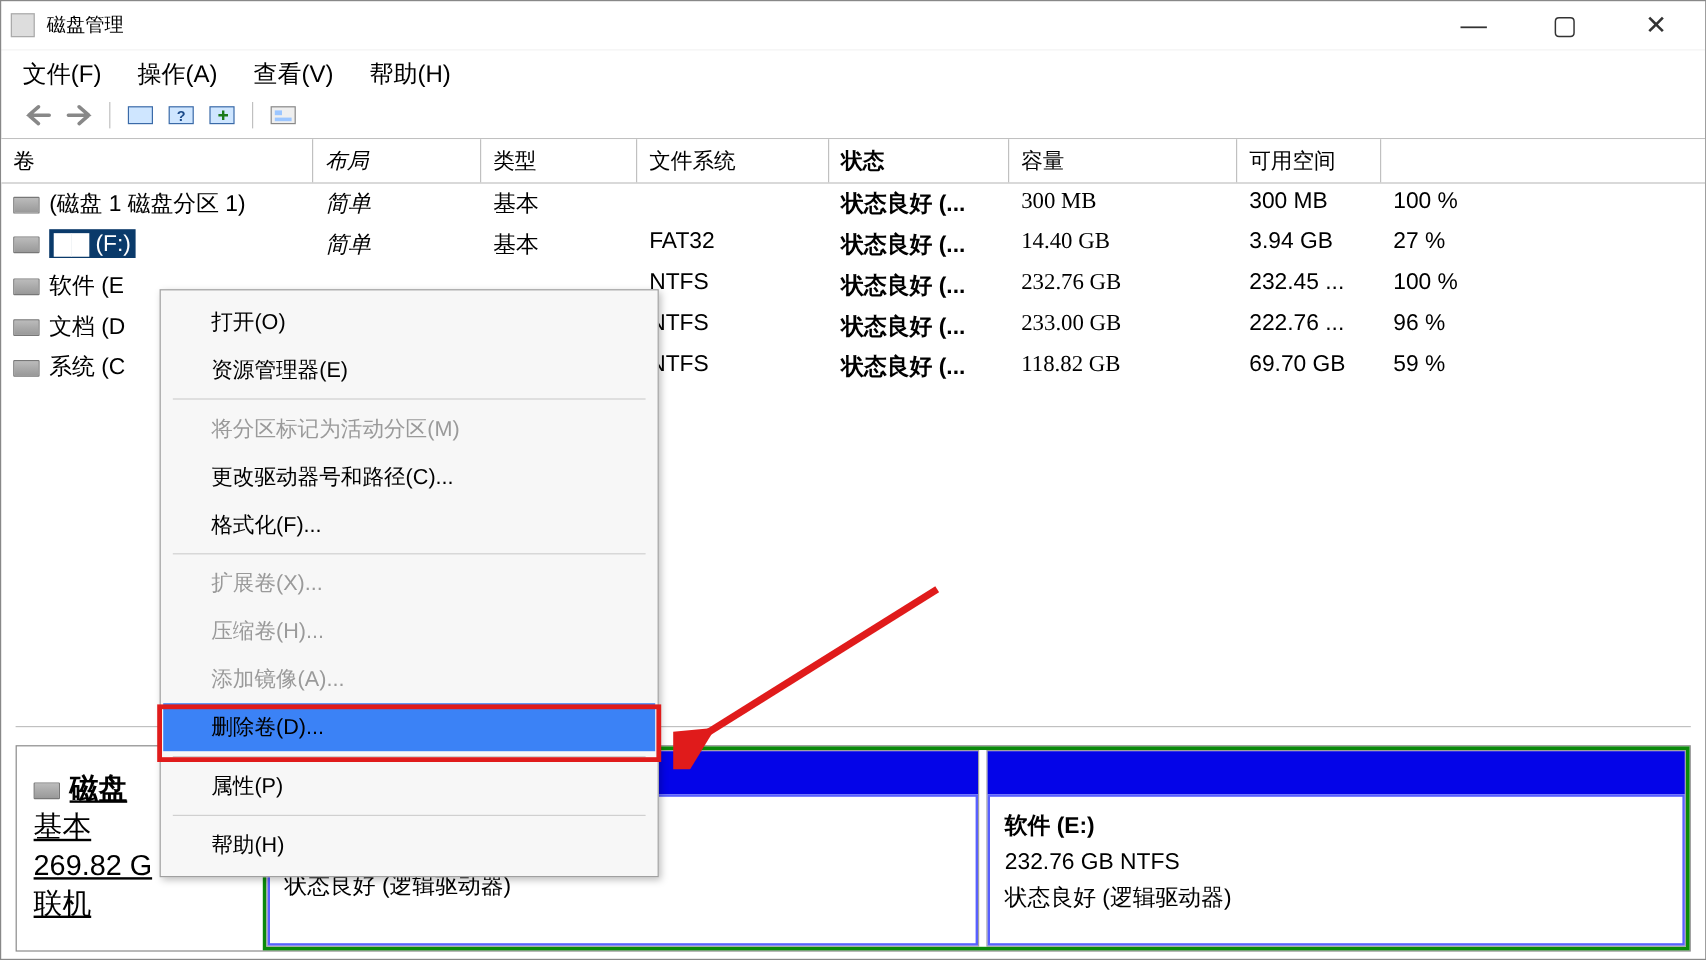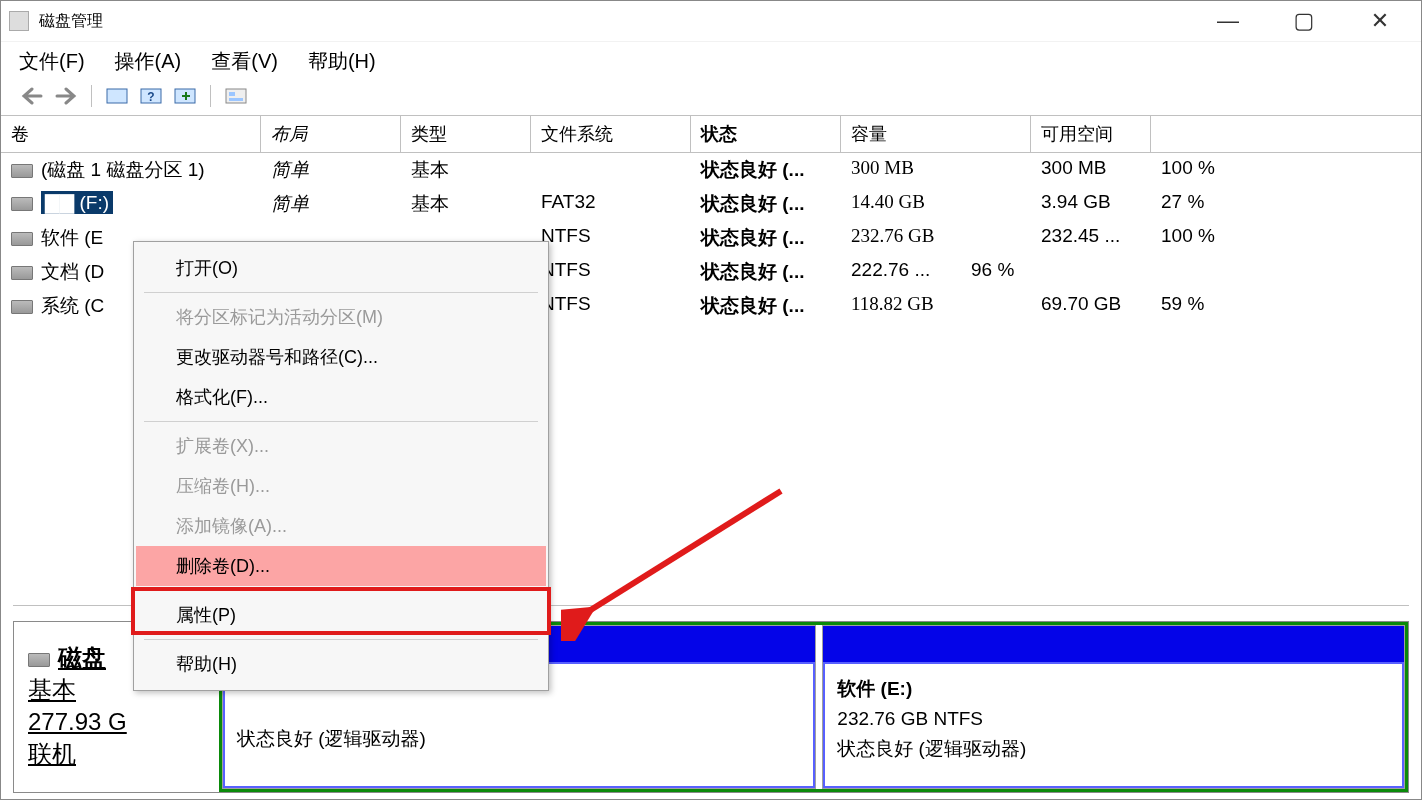--- a/index.html
+++ b/index.html
@@ -26,21 +26,21 @@
 .c7{width:160px;}
 .listbody{font-size:19px;}
 .row{display:flex;padding:2px 0;}
 .row .cell{padding:2px 10px;box-sizing:border-box;white-space:nowrap;overflow:hidden;}
 .driveicon{display:inline-block;width:20px;height:12px;background:linear-gradient(#bbb,#999);border:1px solid #777;border-radius:1px;margin-right:8px;vertical-align:middle;}
 .selrow .sel{background:#0a3a6a;color:#fff;display:inline-block;padding:0 4px;}
 .ctxmenu{position:absolute;left:132px;top:240px;width:410px;background:#f7f7f7;border:1px solid #a0a0a0;box-shadow:2px 2px 6px rgba(0,0,0,0.25);font-size:18px;padding:6px 2px;z-index:5;}
 .ctxitem{padding:8px 18px 8px 40px;white-space:nowrap;}
 .ctxitem.disabled{color:#9a9a9a;}
 .ctxsep{height:1px;background:#d0d0d0;margin:4px 8px;}
-.ctxitem.hl{background:#fca5a5;}
+.ctxitem.hl{background:#3b82f6;}
 .redbox{position:absolute;left:130px;top:586px;width:412px;height:40px;border:4px solid #e01b1b;pointer-events:none;z-index:6;}
 .arrow{position:absolute;left:560px;top:480px;width:230px;height:160px;pointer-events:none;z-index:6;}
 .bottompane{position:absolute;left:12px;top:620px;right:12px;height:170px;border:1px solid #8a8a8a;background:#fff;display:flex;}
 .diskinfo{width:205px;padding:20px 10px 0 14px;box-sizing:border-box;font-size:24px;line-height:32px;text-decoration:underline;}
 .partwrap{flex:1;display:flex;border:3px solid #0a8a0a;box-sizing:border-box;}
 .part{flex:1;display:flex;flex-direction:column;border:1px solid #a0a0a0;box-sizing:border-box;}
 .partcap{height:36px;background:#0404e8;}
 .partbody{flex:1;padding:10px 12px;font-size:19px;line-height:30px;border:2px solid #5860ff;}
 .part+ .part{margin-left:6px;}
 .hdrsep{position:absolute;left:12px;right:12px;top:604px;height:6px;border-top:1px solid #c0c0c0;}
@@ -146,37 +146,39 @@
       <div class="cell c5">232.76 GB</div>
       <div class="cell c6">232.45 ...</div>
       <div class="cell c7">100 %</div>
     </div>
     <div class="row">
       <div class="cell c0"><span class="driveicon"></span><span>文档 (D</span></div>
       <div class="cell c1"></div>
       <div class="cell c2"></div>
       <div class="cell c3">NTFS</div>
       <div class="cell c4">状态良好 (...</div>
+      <div class="cell c5">233.00 GB</div>
       <div class="cell c6">222.76 ...</div>
       <div class="cell c7">96 %</div>
     </div>
     <div class="row">
       <div class="cell c0"><span class="driveicon"></span><span>系统 (C</span></div>
       <div class="cell c1"></div>
       <div class="cell c2"></div>
       <div class="cell c3">NTFS</div>
       <div class="cell c4">状态良好 (...</div>
       <div class="cell c5">118.82 GB</div>
       <div class="cell c6">69.70 GB</div>
       <div class="cell c7">59 %</div>
     </div>
   </div>
 
   <div class="ctxmenu">
     <div class="ctxitem">打开(O)</div>
+    <div class="ctxitem">资源管理器(E)</div>
     <div class="ctxsep"></div>
     <div class="ctxitem disabled">将分区标记为活动分区(M)</div>
     <div class="ctxitem">更改驱动器号和路径(C)...</div>
     <div class="ctxitem">格式化(F)...</div>
     <div class="ctxsep"></div>
     <div class="ctxitem disabled">扩展卷(X)...</div>
     <div class="ctxitem disabled">压缩卷(H)...</div>
     <div class="ctxitem disabled">添加镜像(A)...</div>
     <div class="ctxitem hl">删除卷(D)...</div>
     <div class="ctxsep"></div>
@@ -194,21 +196,21 @@
       </defs>
     <line x1="220" y1="10" x2="20" y2="135" stroke="#e01b1b" stroke-width="6" marker-end="url(#ah)"></line>
   </svg>
 
   <div class="hdrsep"></div>
 
   <div class="bottompane">
     <div class="diskinfo">
       <div><span class="driveicon"></span><b>磁盘</b></div>
       <div>基本</div>
-      <div>277.93 G</div>
+      <div>269.82 G</div>
       <div>联机</div>
     </div>
     <div class="partwrap">
       <div class="part" style="flex:1.02">
         <div class="partcap"></div>
         <div class="partbody" style="padding-top:60px;">
           <div>状态良好 (逻辑驱动器)</div>
         </div>
       </div>
       <div class="part">

